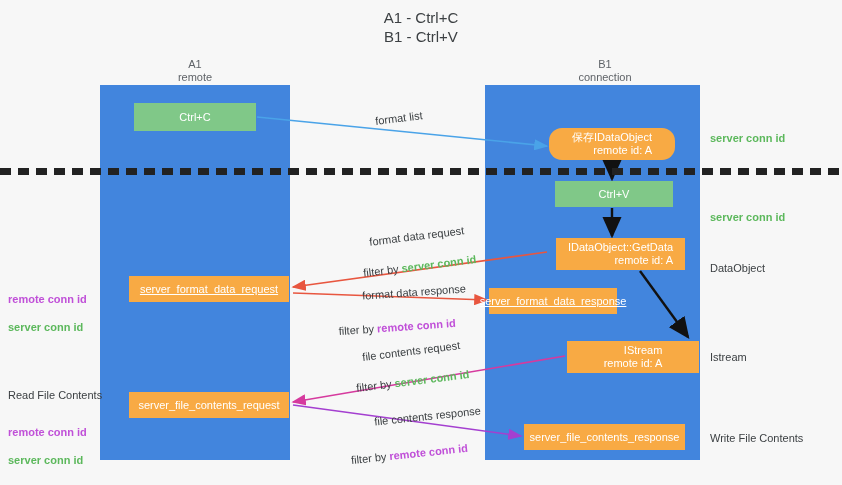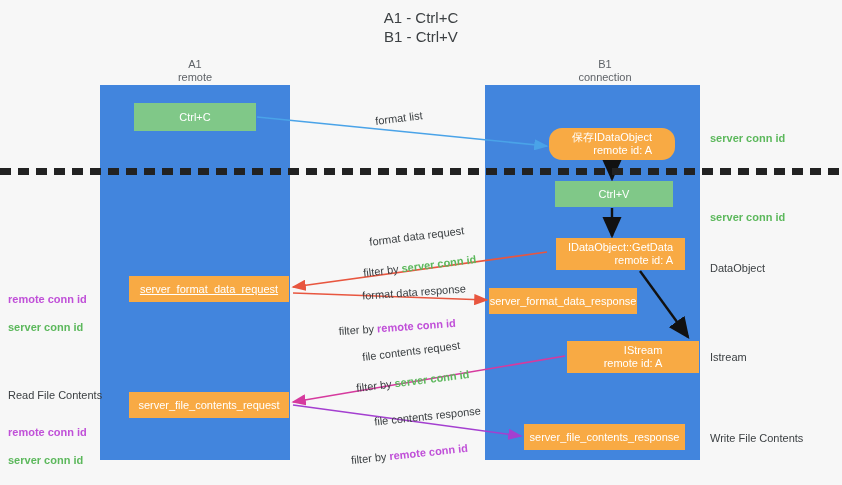--- a/index.html
+++ b/index.html
@@ -47,21 +47,21 @@
     white-space:pre-line;
   }
   .node.green{background:#80c888;}
   .node.orange{background:#f8aa44;}
 
   #n-ctrlc{left:134px;top:103px;width:122px;height:28px;}
   #n-idataobject{left:549px;top:128px;width:126px;height:32px;border-radius:13px;}
   #n-ctrlv{left:555px;top:181px;width:118px;height:26px;}
   #n-getdata{left:549px;top:238px;width:129px;height:32px;margin-left:7px;}
   #n-fmt-req{left:129px;top:276px;width:160px;height:26px;text-decoration:underline;}
-  #n-fmt-res{left:489px;top:288px;width:148px;height:26px;}
+  #n-fmt-res{left:489px;top:288px;width:128px;height:26px;text-decoration:underline;}
   #n-istream{left:567px;top:341px;width:132px;height:32px;}
   #n-file-req{left:129px;top:392px;width:160px;height:26px;}
   #n-file-res{left:524px;top:424px;width:161px;height:26px;}
 
   
   .lbl{position:absolute;font-size:11px;line-height:14px;white-space:pre-line;}
   .green-t{color:#5cb85c;font-weight:bold;}
   .purple-t{color:#c050d8;font-weight:bold;}
   .plain-t{color:#3c4043;}
 

